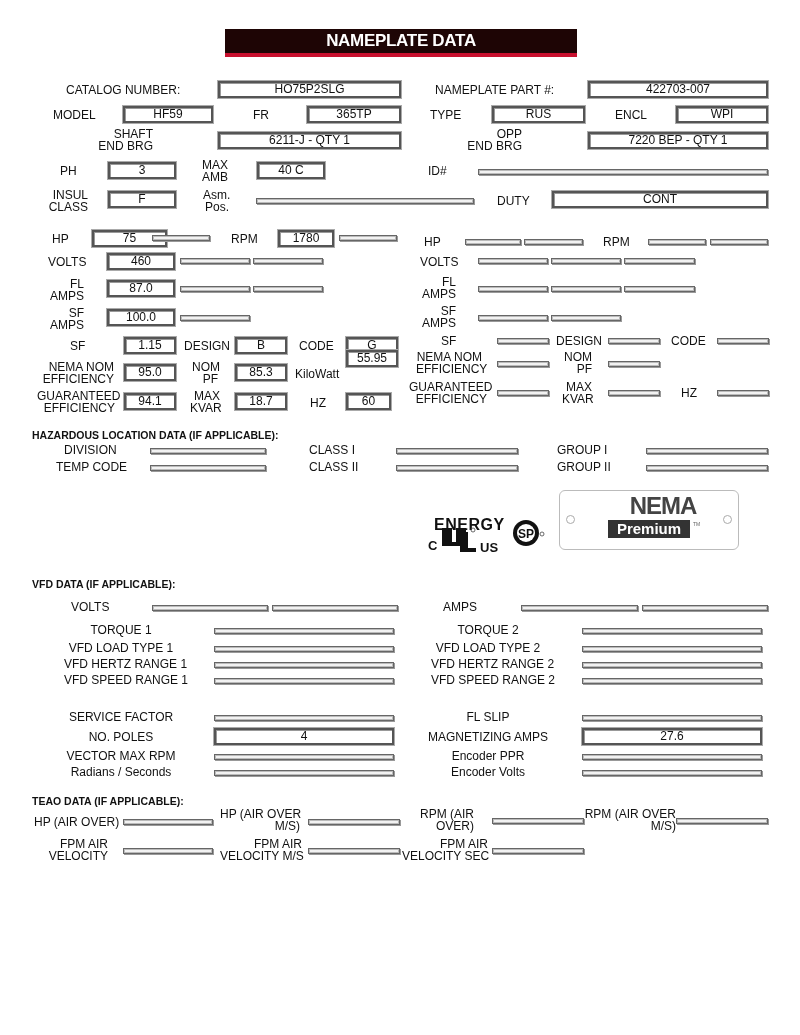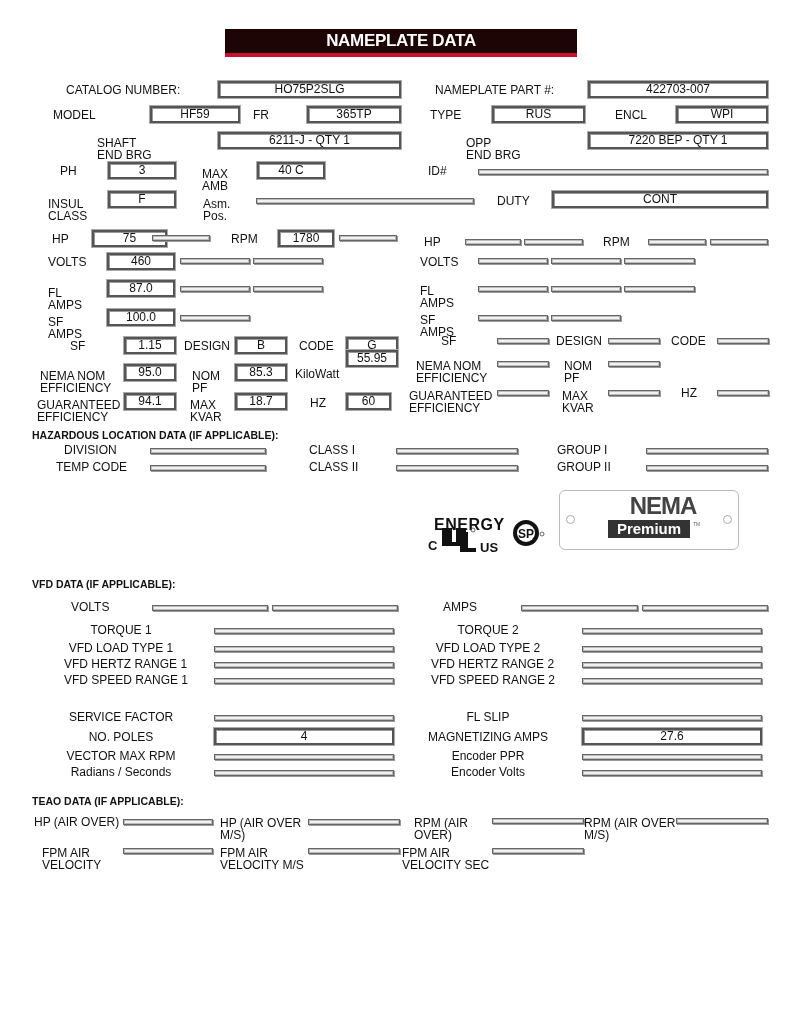--- a/index.html
+++ b/index.html
@@ -3,21 +3,21 @@
 <meta charset="utf-8">
 <style>
   html, body { margin: 0; padding: 0; background: #ffffff; }
   body { width: 800px; height: 1035px; position: relative; overflow: hidden;
          font-family: "Liberation Sans", sans-serif; color: #111; }
   .abs { position: absolute; }
   .title-bar { left: 225px; top: 29px; width: 352px; height: 28px; background: #1e0505;
                border-bottom: 4px solid #c8102e; box-sizing: border-box; text-align: center; }
   .title-bar span { color: #fff; font-weight: bold; font-size: 17px; line-height: 24px; letter-spacing: -0.3px; }
   .lbl { font-size: 12px; line-height: 13px; text-align: center; white-space: nowrap; }
-  .lbl2 { font-size: 12px; line-height: 12px; text-align: left; white-space: nowrap; margin-top: 9px; }
+  .lbl2 { font-size: 12px; line-height: 12px; text-align: right; white-space: nowrap; }
   .sec { font-size: 10.5px; font-weight: bold; white-space: nowrap; }
   .vbox { height: 17px; box-sizing: border-box; border: 2px solid #555; outline: 1px solid #aaa;
           outline-offset: 0px; background: #fff; font-size: 12px; line-height: 13px; text-align: center;
           box-shadow: inset 1px 1px 0 #999, 1px 1px 0 #888; }
   .ebox { height: 6px; box-sizing: border-box; border: 1px solid #666; background: #f2f2f2;
           box-shadow: inset 0 0 0 1px #bbb, 1px 1px 0 #999; }
   .logo-ul { left: 428px; top: 514px; width: 72px; height: 42px; }
   .logo-csa { left: 512px; top: 518px; width: 34px; height: 32px; }
   .logo-nema { left: 559px; top: 490px; width: 180px; height: 60px; border: 1.5px solid #bbb; border-radius: 6px; box-sizing: border-box; }
 </style>
@@ -27,21 +27,21 @@
 <div class="abs title-bar">
   <span>NAMEPLATE DATA</span>
 </div>
 
 <div class="abs lbl" style="left:66px;top:84px;">CATALOG NUMBER:</div>
 <div class="abs vbox" style="left:218px;top:81px;width:183px;">HO75P2SLG</div>
 <div class="abs lbl" style="left:435px;top:84px;">NAMEPLATE PART #:</div>
 <div class="abs vbox" style="left:588px;top:81px;width:180px;">422703-007</div>
 
 <div class="abs lbl" style="left:53px;top:109px;">MODEL</div>
-<div class="abs vbox" style="left:123px;top:106px;width:90px;margin-left:27px;">HF59</div>
+<div class="abs vbox" style="left:123px;top:106px;width:90px;">HF59</div>
 <div class="abs lbl" style="left:253px;top:109px;">FR</div>
 <div class="abs vbox" style="left:307px;top:106px;width:94px;">365TP</div>
 <div class="abs lbl" style="left:430px;top:109px;">TYPE</div>
 <div class="abs vbox" style="left:492px;top:106px;width:93px;">RUS</div>
 <div class="abs lbl" style="left:615px;top:109px;">ENCL</div>
 <div class="abs vbox" style="left:676px;top:106px;width:92px;">WPI</div>
 
 <div class="abs lbl2" style="left:97px;top:128px;width:56px;">
   <div>SHAFT</div>
   <div>END BRG</div>

